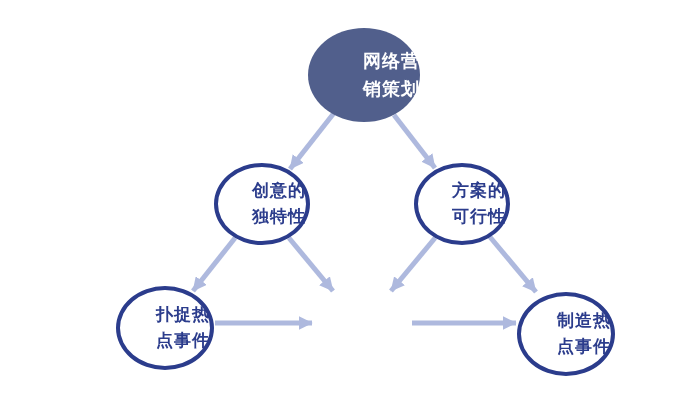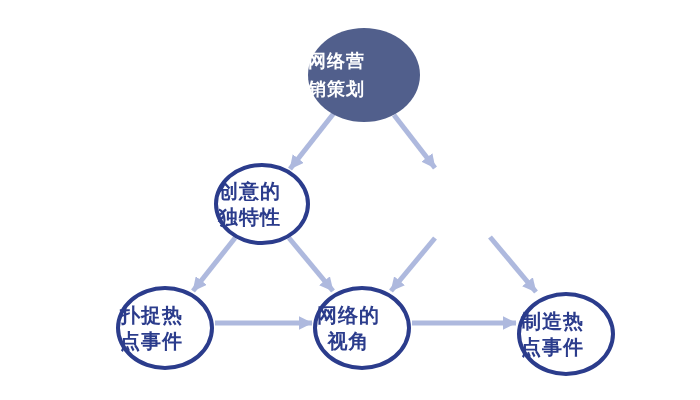--- a/index.html
+++ b/index.html
@@ -29,21 +29,21 @@
     fill: none;
   }
   .arrowhead {
     fill: var(--arrow, #AEB9DE);
   }
   .node {
     position: absolute;
     border-radius: 50%;
     display: flex;
     align-items: center;
-    justify-content: flex-start;
+    justify-content: flex-end;
     text-align: center;
     box-sizing: border-box;
   }
   .node .label {
     font-weight: 700;
     white-space: pre-line;
     letter-spacing: 1px;
   }
   .node.filled {
     background: var(--top-node-fill, #515F8C);
@@ -52,21 +52,21 @@
   .node.filled .label {
     font-size: 18px;
     line-height: 28px;
   }
   .node.outline {
     background: var(--node-fill, #FFFFFF);
     border: 4px solid var(--node-border, #2B3C8C);
     color: var(--node-text-dark, #2B3C8C);
   }
   .node.outline .label {
-    font-size: 20px;
+    font-size: 17px;
     line-height: 26px;
   }
   
   .node-top        { left: 308px; top: 28px;  width: 112px; height: 94px; }
   .node-mid-left   { left: 214px; top: 163px; width: 96px;  height: 82px; }
   .node-mid-right  { left: 414px; top: 163px; width: 96px;  height: 82px; }
   .node-bot-left   { left: 116px; top: 286px; width: 98px;  height: 84px; }
   .node-bot-center { left: 313px; top: 286px; width: 98px;  height: 84px; }
   .node-bot-right  { left: 517px; top: 292px; width: 98px;  height: 84px; }
 </style>
@@ -94,29 +94,29 @@
   <div class="node filled node-top">
     <div class="label">网络营
 销策划</div>
   </div>
 
   <div class="node outline node-mid-left">
     <div class="label">创意的
 独特性</div>
   </div>
 
+  <div class="node outline node-mid-right">
+    <div class="label">方案的
+可行性</div>
+  </div>
 
   <div class="node outline node-bot-left">
     <div class="label">扑捉热
 点事件</div>
   </div>
 
-  <div class="node outline node-bot-center">
-    <div class="label">网络的
-视角</div>
-  </div>
 
   <div class="node outline node-bot-right">
     <div class="label">制造热
 点事件</div>
   </div>
 
 </div>
 
 </body></html>

